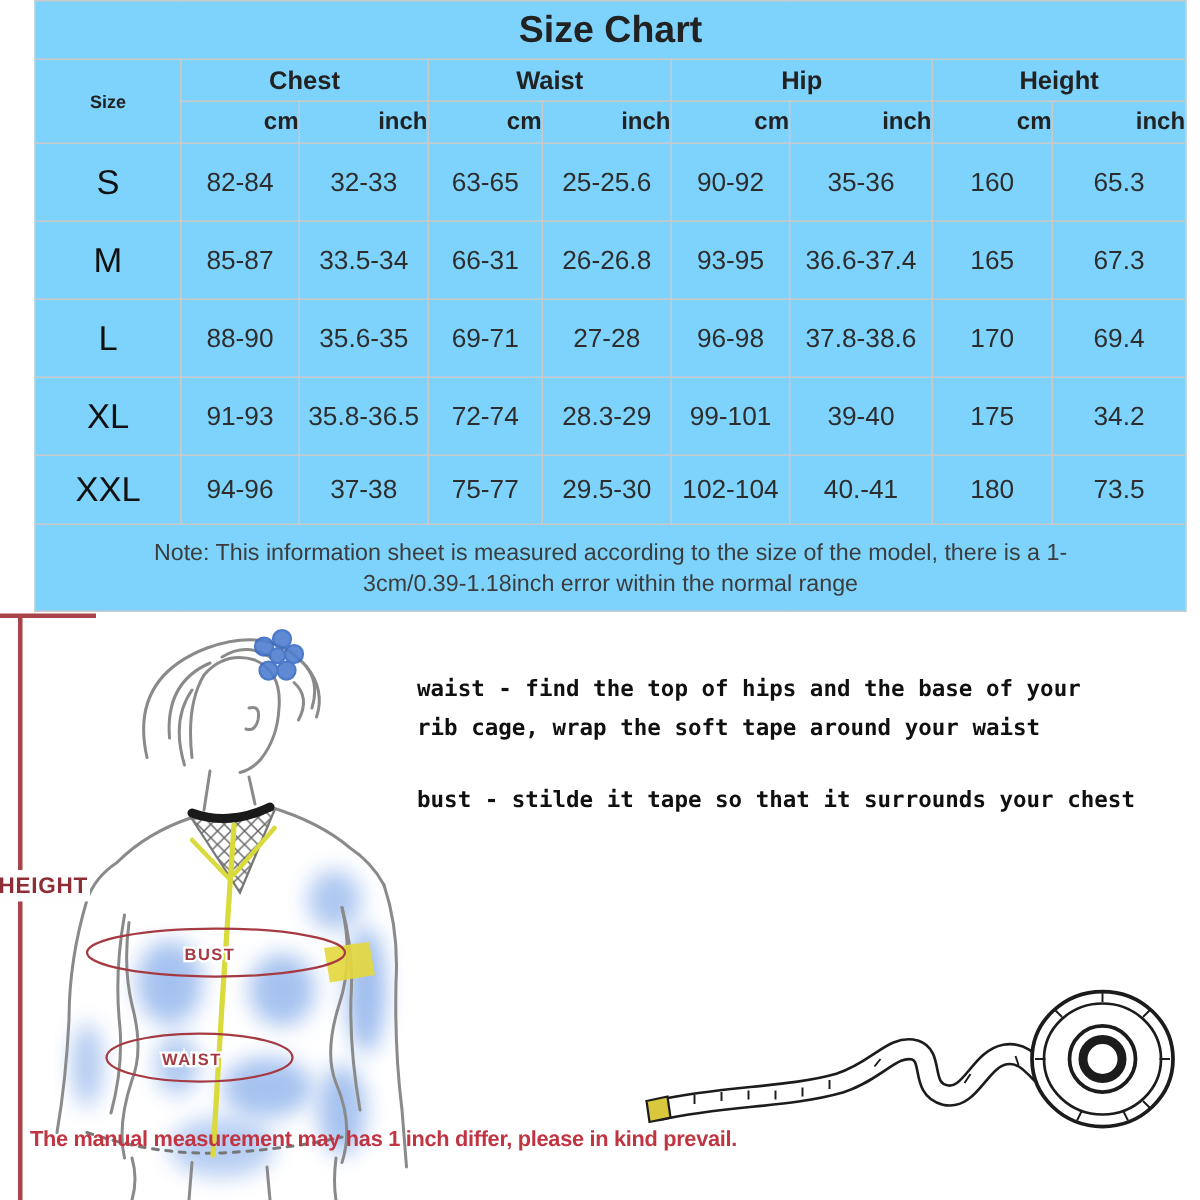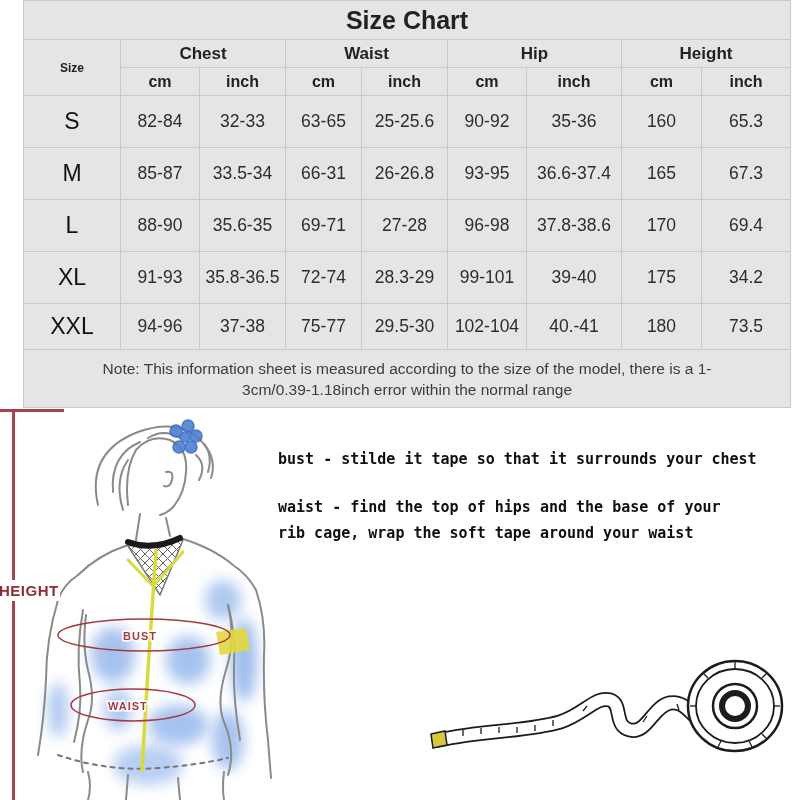--- a/index.html
+++ b/index.html
@@ -3,30 +3,30 @@
 <meta charset="utf-8">
 <style>
   html,body{margin:0;padding:0;}
   body{
     width:800px;height:800px;position:relative;overflow:hidden;
     background:#ffffff;font-family:"Liberation Sans",sans-serif;
   }
   
   .size-table{
     position:absolute;left:23px;top:0;width:767px;
-    border-collapse:collapse;table-layout:fixed;background:#e5e5e5;
+    border-collapse:collapse;table-layout:fixed;background:#7dd3fc;
   }
   .size-table td,.size-table th{
     border:1px solid #c9c9c9;text-align:center;vertical-align:middle;
     padding:0;color:#222;
   }
   .title-cell{font-size:25px;font-weight:bold;color:#000;height:38px;border-top:none;}
   th.group-header{font-size:17px;font-weight:bold;height:27px;}
   th.size-header{font-size:12px;font-weight:bold;}
-  th.unit-header{font-size:16px;font-weight:bold;height:27px;}
+  th.unit-header{font-size:16px;font-weight:bold;height:27px;text-align:right;}
   tr.data-row{height:52px;}
   tr.data-row-last{height:46px;}
   td.size-cell{font-size:23px;color:#111;}
   td.data-cell{font-size:17.5px;color:#2d2d2d;}
   td.note-cell{
     font-size:15.5px;color:#3c3c3c;height:57px;
     line-height:21px;white-space:pre-line;
   }
   
   .measure-section{position:absolute;left:0;top:408px;width:800px;height:392px;}
@@ -240,23 +240,23 @@
       </g>
       <g>
         <ellipse cx="105" cy="295" rx="62" ry="16" fill="none" stroke="#a63a42" stroke-width="1.5"></ellipse>
         <text class="svg-label" x="80" y="300">WAIST</text>
       </g>
     </svg>
 
     <div class="height-label">HEIGHT</div>
 
     <div class="instructions">
-      <p class="instr">bust - stilde it tape so that it surrounds your chest</p>
       <p class="instr">waist - find the top of hips and the base of your
 rib cage, wrap the soft tape around your waist</p>
+      <p class="instr">bust - stilde it tape so that it surrounds your chest</p>
     </div>
 
     <svg class="tape-svg" width="375" height="125" viewBox="0 0 375 125">
 
       <g>
         <path d="M14,92 C60,82 100,84 135,74 C160,66 170,48 185,52 C198,56 188,78 205,82 C222,86 228,58 245,55 C262,52 268,72 285,80" stroke="#1c1c1c" stroke-width="15" fill="none" stroke-linecap="round"></path>
         <path d="M14,92 C60,82 100,84 135,74 C160,66 170,48 185,52 C198,56 188,78 205,82 C222,86 228,58 245,55 C262,52 268,72 285,80" stroke="#ffffff" stroke-width="11.5" fill="none" stroke-linecap="round"></path>
         <g stroke="#1c1c1c" stroke-width="1.3">
           <path d="M38,82 L38,88"></path>
             <path d="M56,80 L56,86"></path>
@@ -283,15 +283,16 @@
             <path d="M355,58 L348,58"></path>
           <path d="M342,91 L337,86"></path>
             <path d="M278,25 L283,30"></path>
             <path d="M265,58 L272,58"></path>
           <path d="M293,99 L296,93"></path>
             <path d="M327,99 L324,93"></path>
         </g>
       </g>
     </svg>
 
+    <div class="disclaimer">The manual measurement may has 1 inch differ, please in kind prevail.</div>
   </div>
 
 </div>
 
 </body></html>

